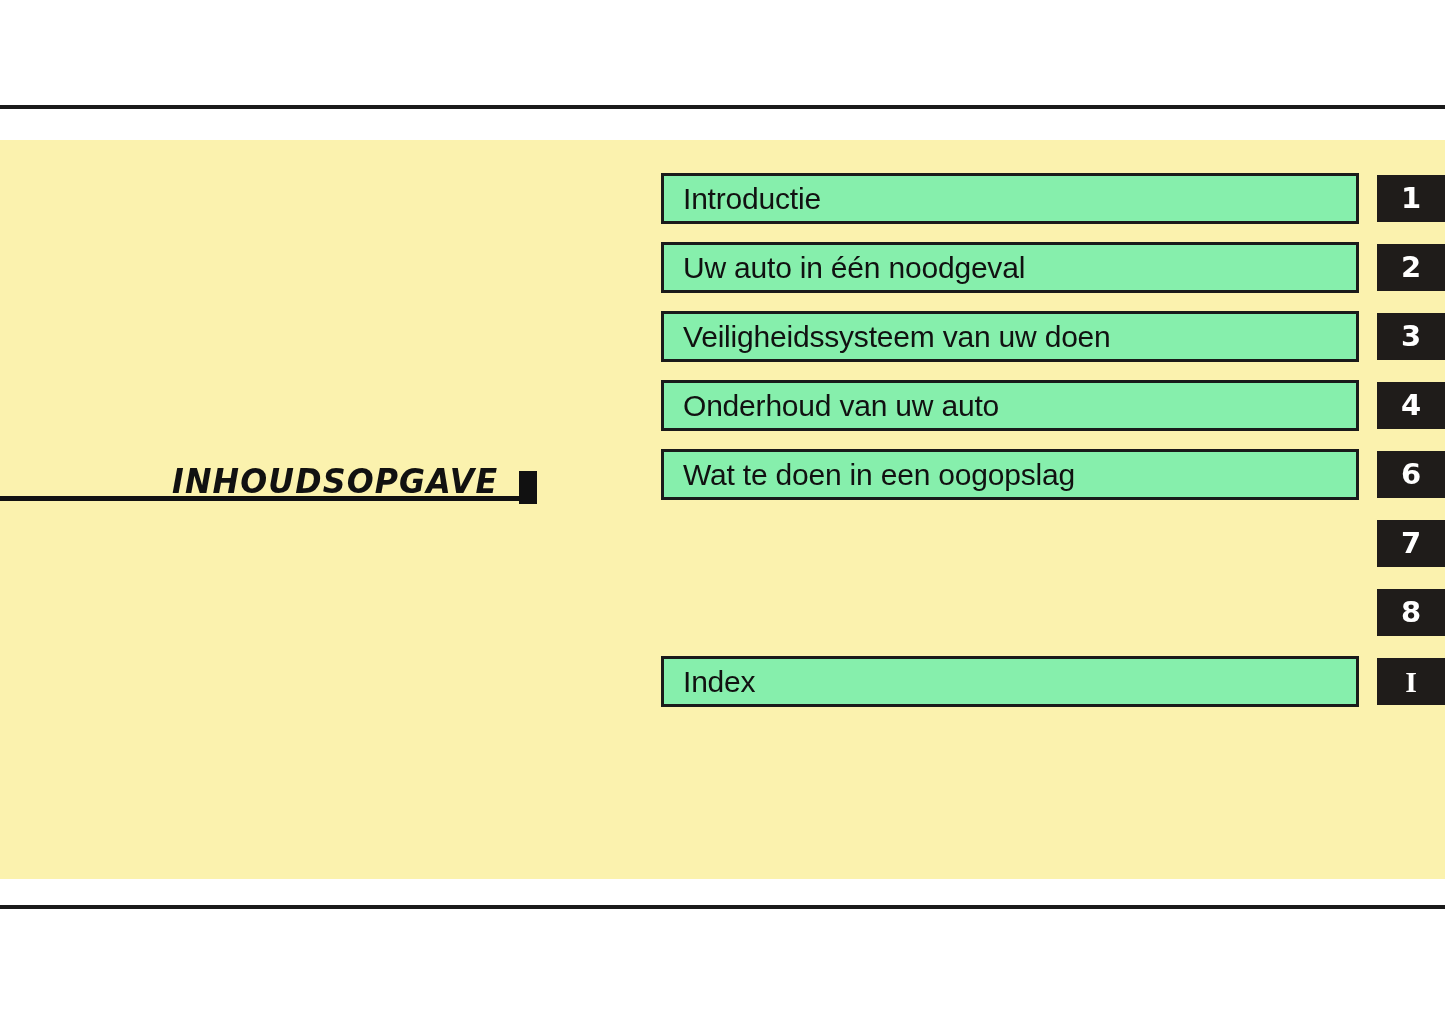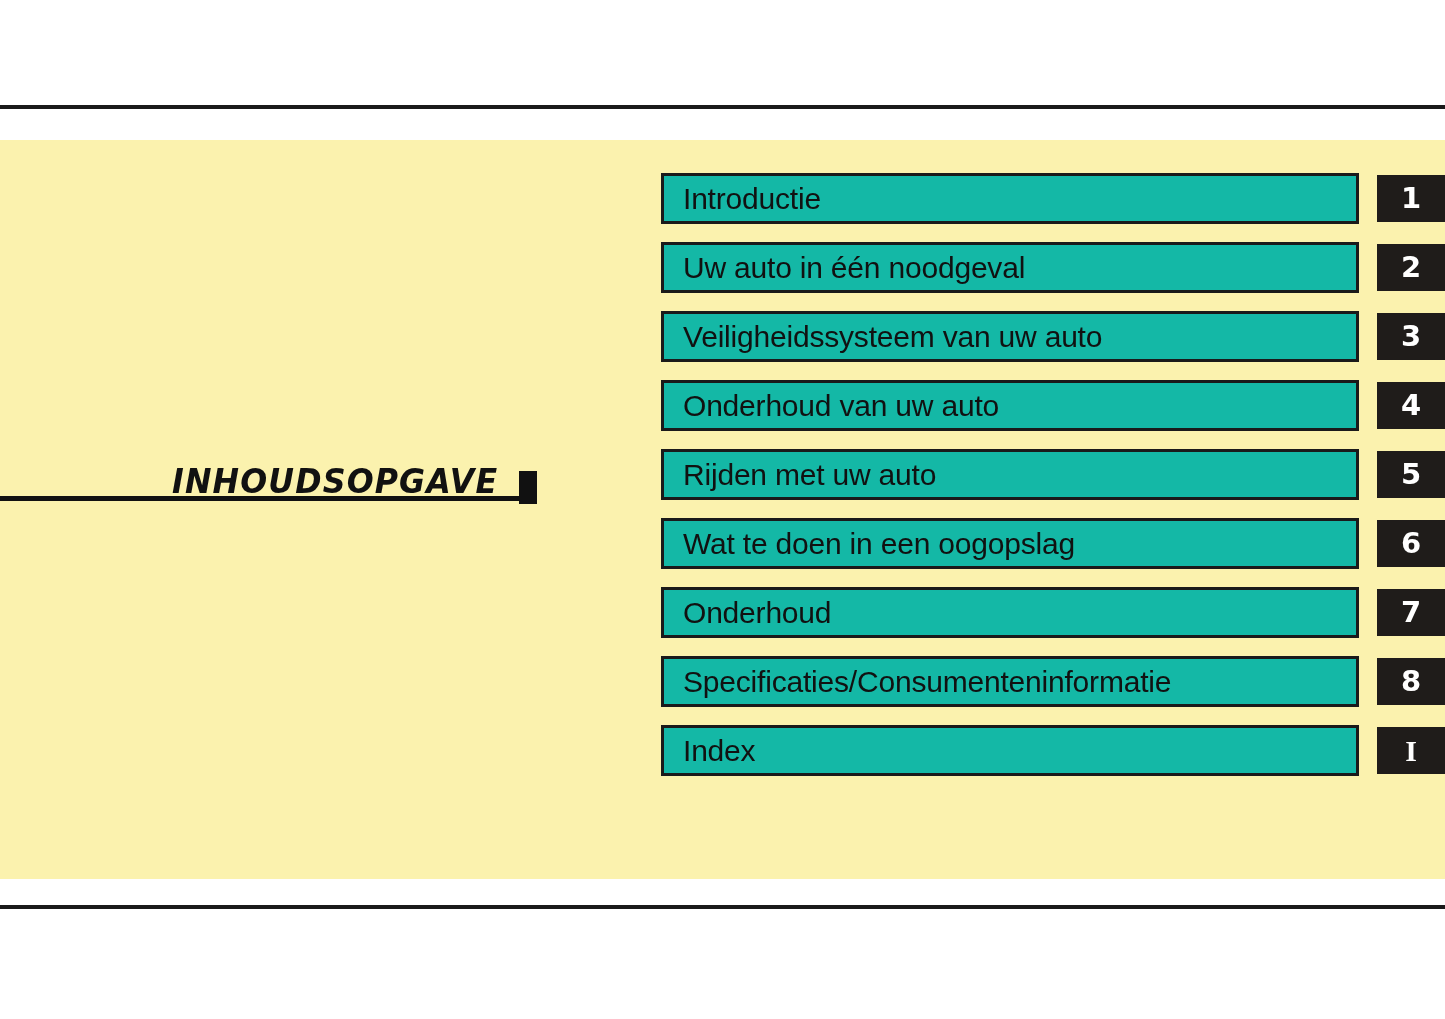--- a/index.html
+++ b/index.html
@@ -90,21 +90,21 @@
   .toc-row:last-child { margin-bottom: 15px; }
 
   .toc-box {
     position: absolute;
     left: 0;
     top: 0;
     width: 698px;
     height: 51px;
     box-sizing: border-box;
     border: 3px solid #1a1a1a;
-    background: #14b8a6;
+    background: #86efac;
     display: flex;
     align-items: center;
   }
   .toc-label {
     padding-left: 19px;
     font-size: 30px;
     line-height: 1;
     color: #111111;
     white-space: nowrap;
     letter-spacing: -0.2px;
@@ -161,62 +161,48 @@
       <div class="toc-row">
         <div class="toc-box">
           <span class="toc-label">Uw auto in één noodgeval</span>
         </div>
         <div class="toc-tab">
           <span class="toc-tab-num">2</span>
         </div>
       </div>
       <div class="toc-row">
         <div class="toc-box">
-          <span class="toc-label">Veiligheidssysteem van uw auto</span>
+          <span class="toc-label">Veiligheidssysteem van uw doen</span>
         </div>
         <div class="toc-tab">
           <span class="toc-tab-num">3</span>
         </div>
       </div>
       <div class="toc-row">
         <div class="toc-box">
           <span class="toc-label">Onderhoud van uw auto</span>
         </div>
         <div class="toc-tab">
           <span class="toc-tab-num">4</span>
         </div>
       </div>
       <div class="toc-row">
         <div class="toc-box">
-          <span class="toc-label">Rijden met uw auto</span>
-        </div>
-        <div class="toc-tab">
-          <span class="toc-tab-num">5</span>
-        </div>
-      </div>
-      <div class="toc-row">
-        <div class="toc-box">
           <span class="toc-label">Wat te doen in een oogopslag</span>
         </div>
         <div class="toc-tab">
           <span class="toc-tab-num">6</span>
         </div>
       </div>
       <div class="toc-row">
-        <div class="toc-box">
-          <span class="toc-label">Onderhoud</span>
-        </div>
         <div class="toc-tab">
           <span class="toc-tab-num">7</span>
         </div>
       </div>
       <div class="toc-row">
-        <div class="toc-box">
-          <span class="toc-label">Specificaties/Consumenteninformatie</span>
-        </div>
         <div class="toc-tab">
           <span class="toc-tab-num">8</span>
         </div>
       </div>
       <div class="toc-row">
         <div class="toc-box">
           <span class="toc-label">Index</span>
         </div>
         <div class="toc-tab">
           <span class="toc-tab-num serif">I</span>

